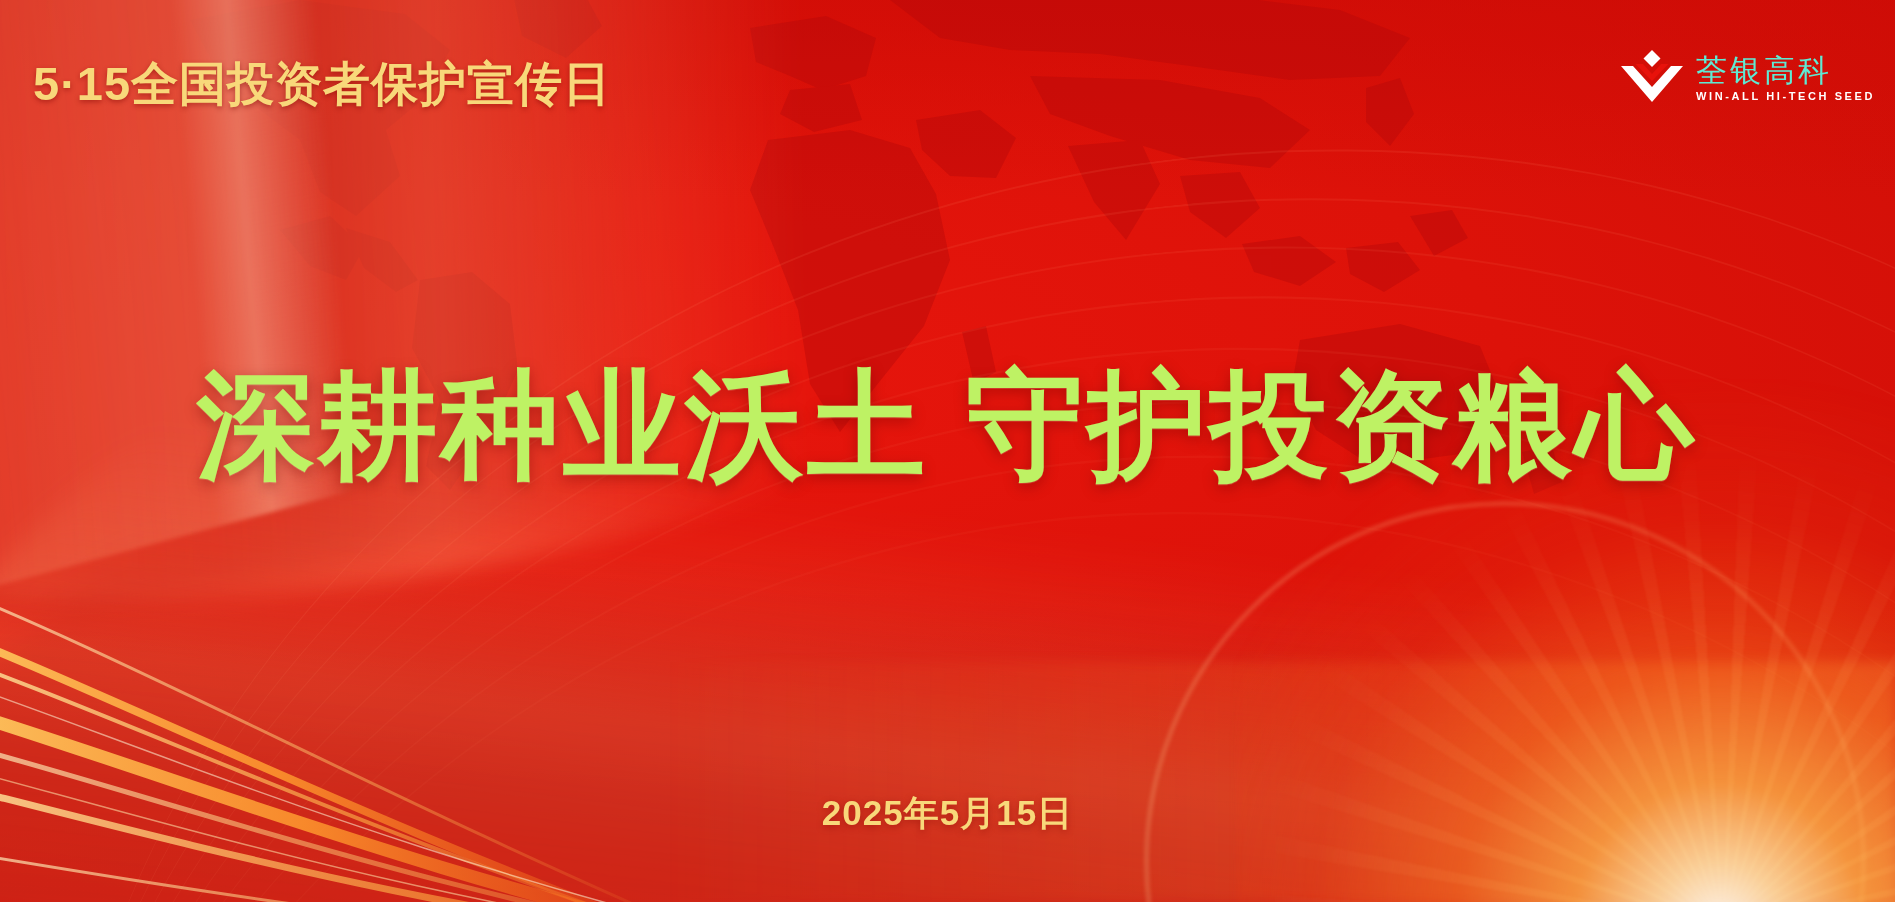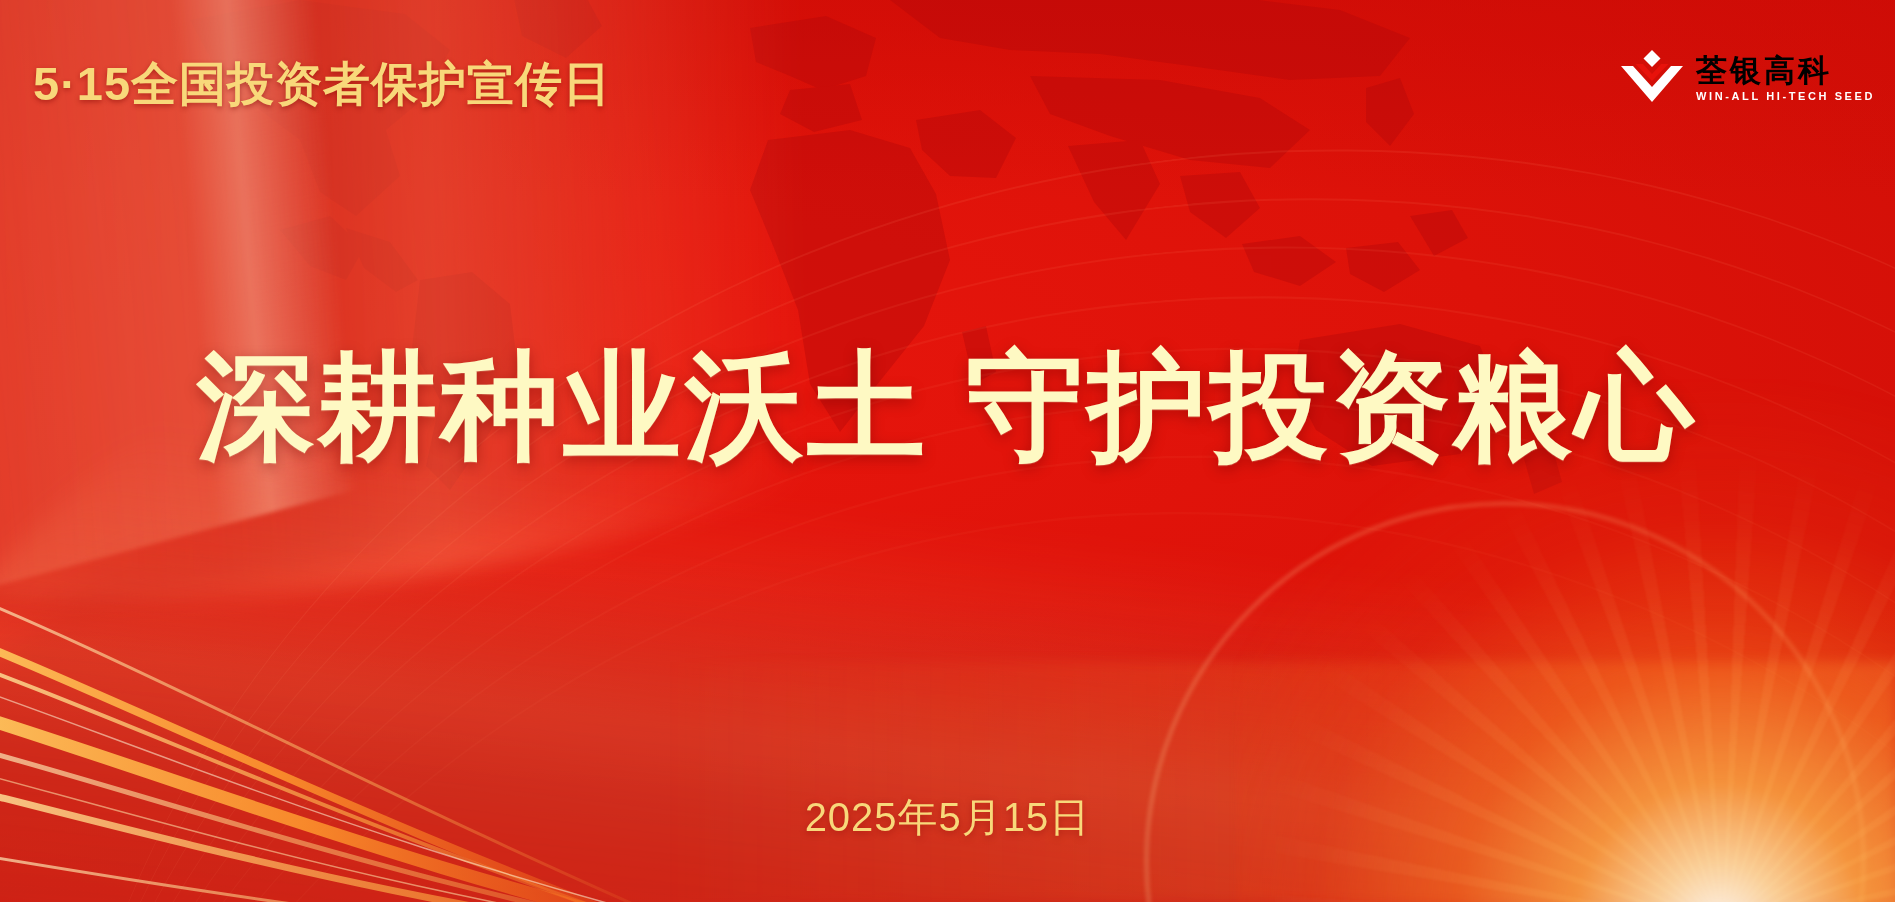--- a/index.html
+++ b/index.html
@@ -134,45 +134,45 @@
 
   
   .logo-block{
     position:absolute;right:20px;top:50px;
     display:flex;align-items:center;gap:13px;
   }
   .logo-mark{width:62px;height:56px;flex:0 0 auto;}
   .logo-mark svg{width:100%;height:100%;display:block;}
   .logo-text{display:flex;flex-direction:column;align-items:flex-start;line-height:1;}
   .logo-cn{
-    font-size:31px;font-weight:bold;color:#000000;letter-spacing:3px;
+    font-size:31px;font-weight:normal;color:#5eead4;letter-spacing:3px;
     font-family:"DejaVu Sans","Liberation Sans",sans-serif;
   }
   .logo-en{
     margin-top:5px;
     font-size:11px;font-weight:bold;color:#ffffff;letter-spacing:2.6px;
     font-family:"Liberation Sans",sans-serif;
   }
 
   
   .main-title{
-    position:absolute;left:0;right:0;top:328px;
+    position:absolute;left:0;right:0;top:347px;
     text-align:center;
     font-size:118px;font-weight:bold;
     letter-spacing:4px;
-    color:#fef9c3;
+    color:#bef264;
     white-space:nowrap;
     text-shadow:0 4px 14px rgba(110,0,0,0.40), 0 1px 0 rgba(255,235,190,0.25);
   }
 
   
   .date-line{
     position:absolute;left:0;right:0;top:790px;
     text-align:center;
-    font-size:40px;font-weight:normal;letter-spacing:1px;
+    font-size:35px;font-weight:bold;letter-spacing:1px;
     color:#f8d87a;
     white-space:nowrap;
     text-shadow:0 2px 7px rgba(120,0,0,0.40);
   }
 </style>
 </head>
 <body>
 
 <div id="banner">
 

